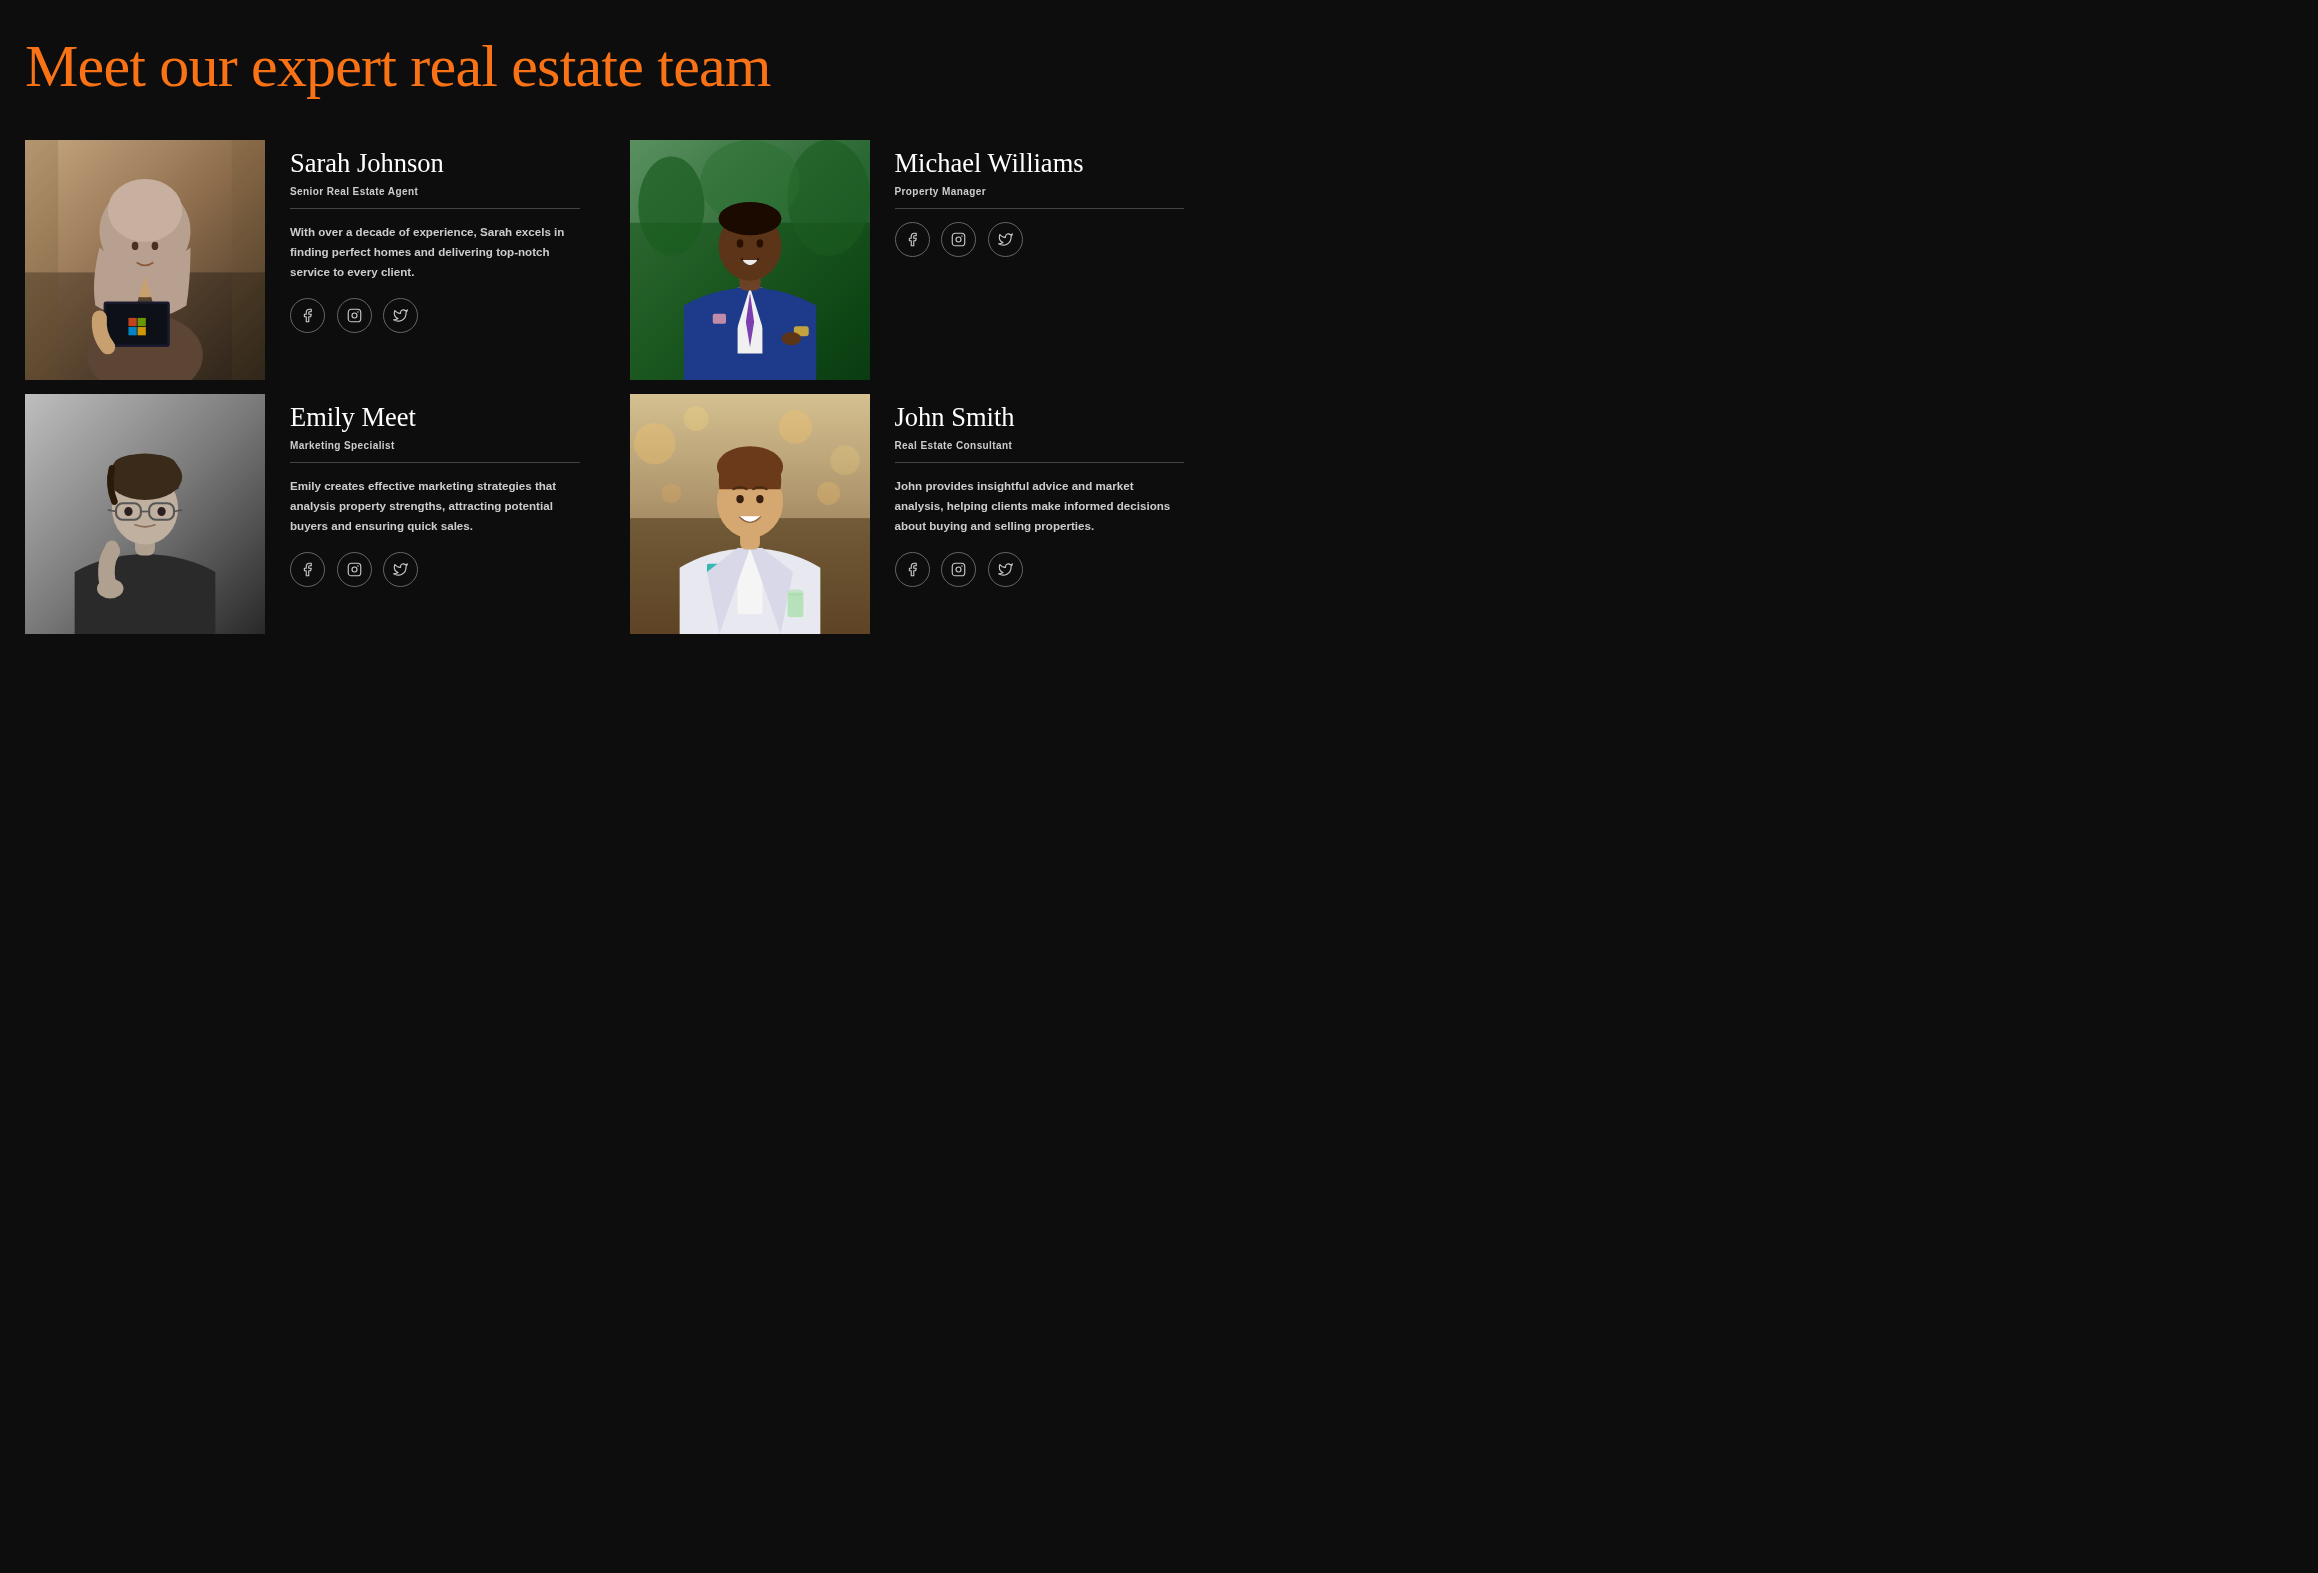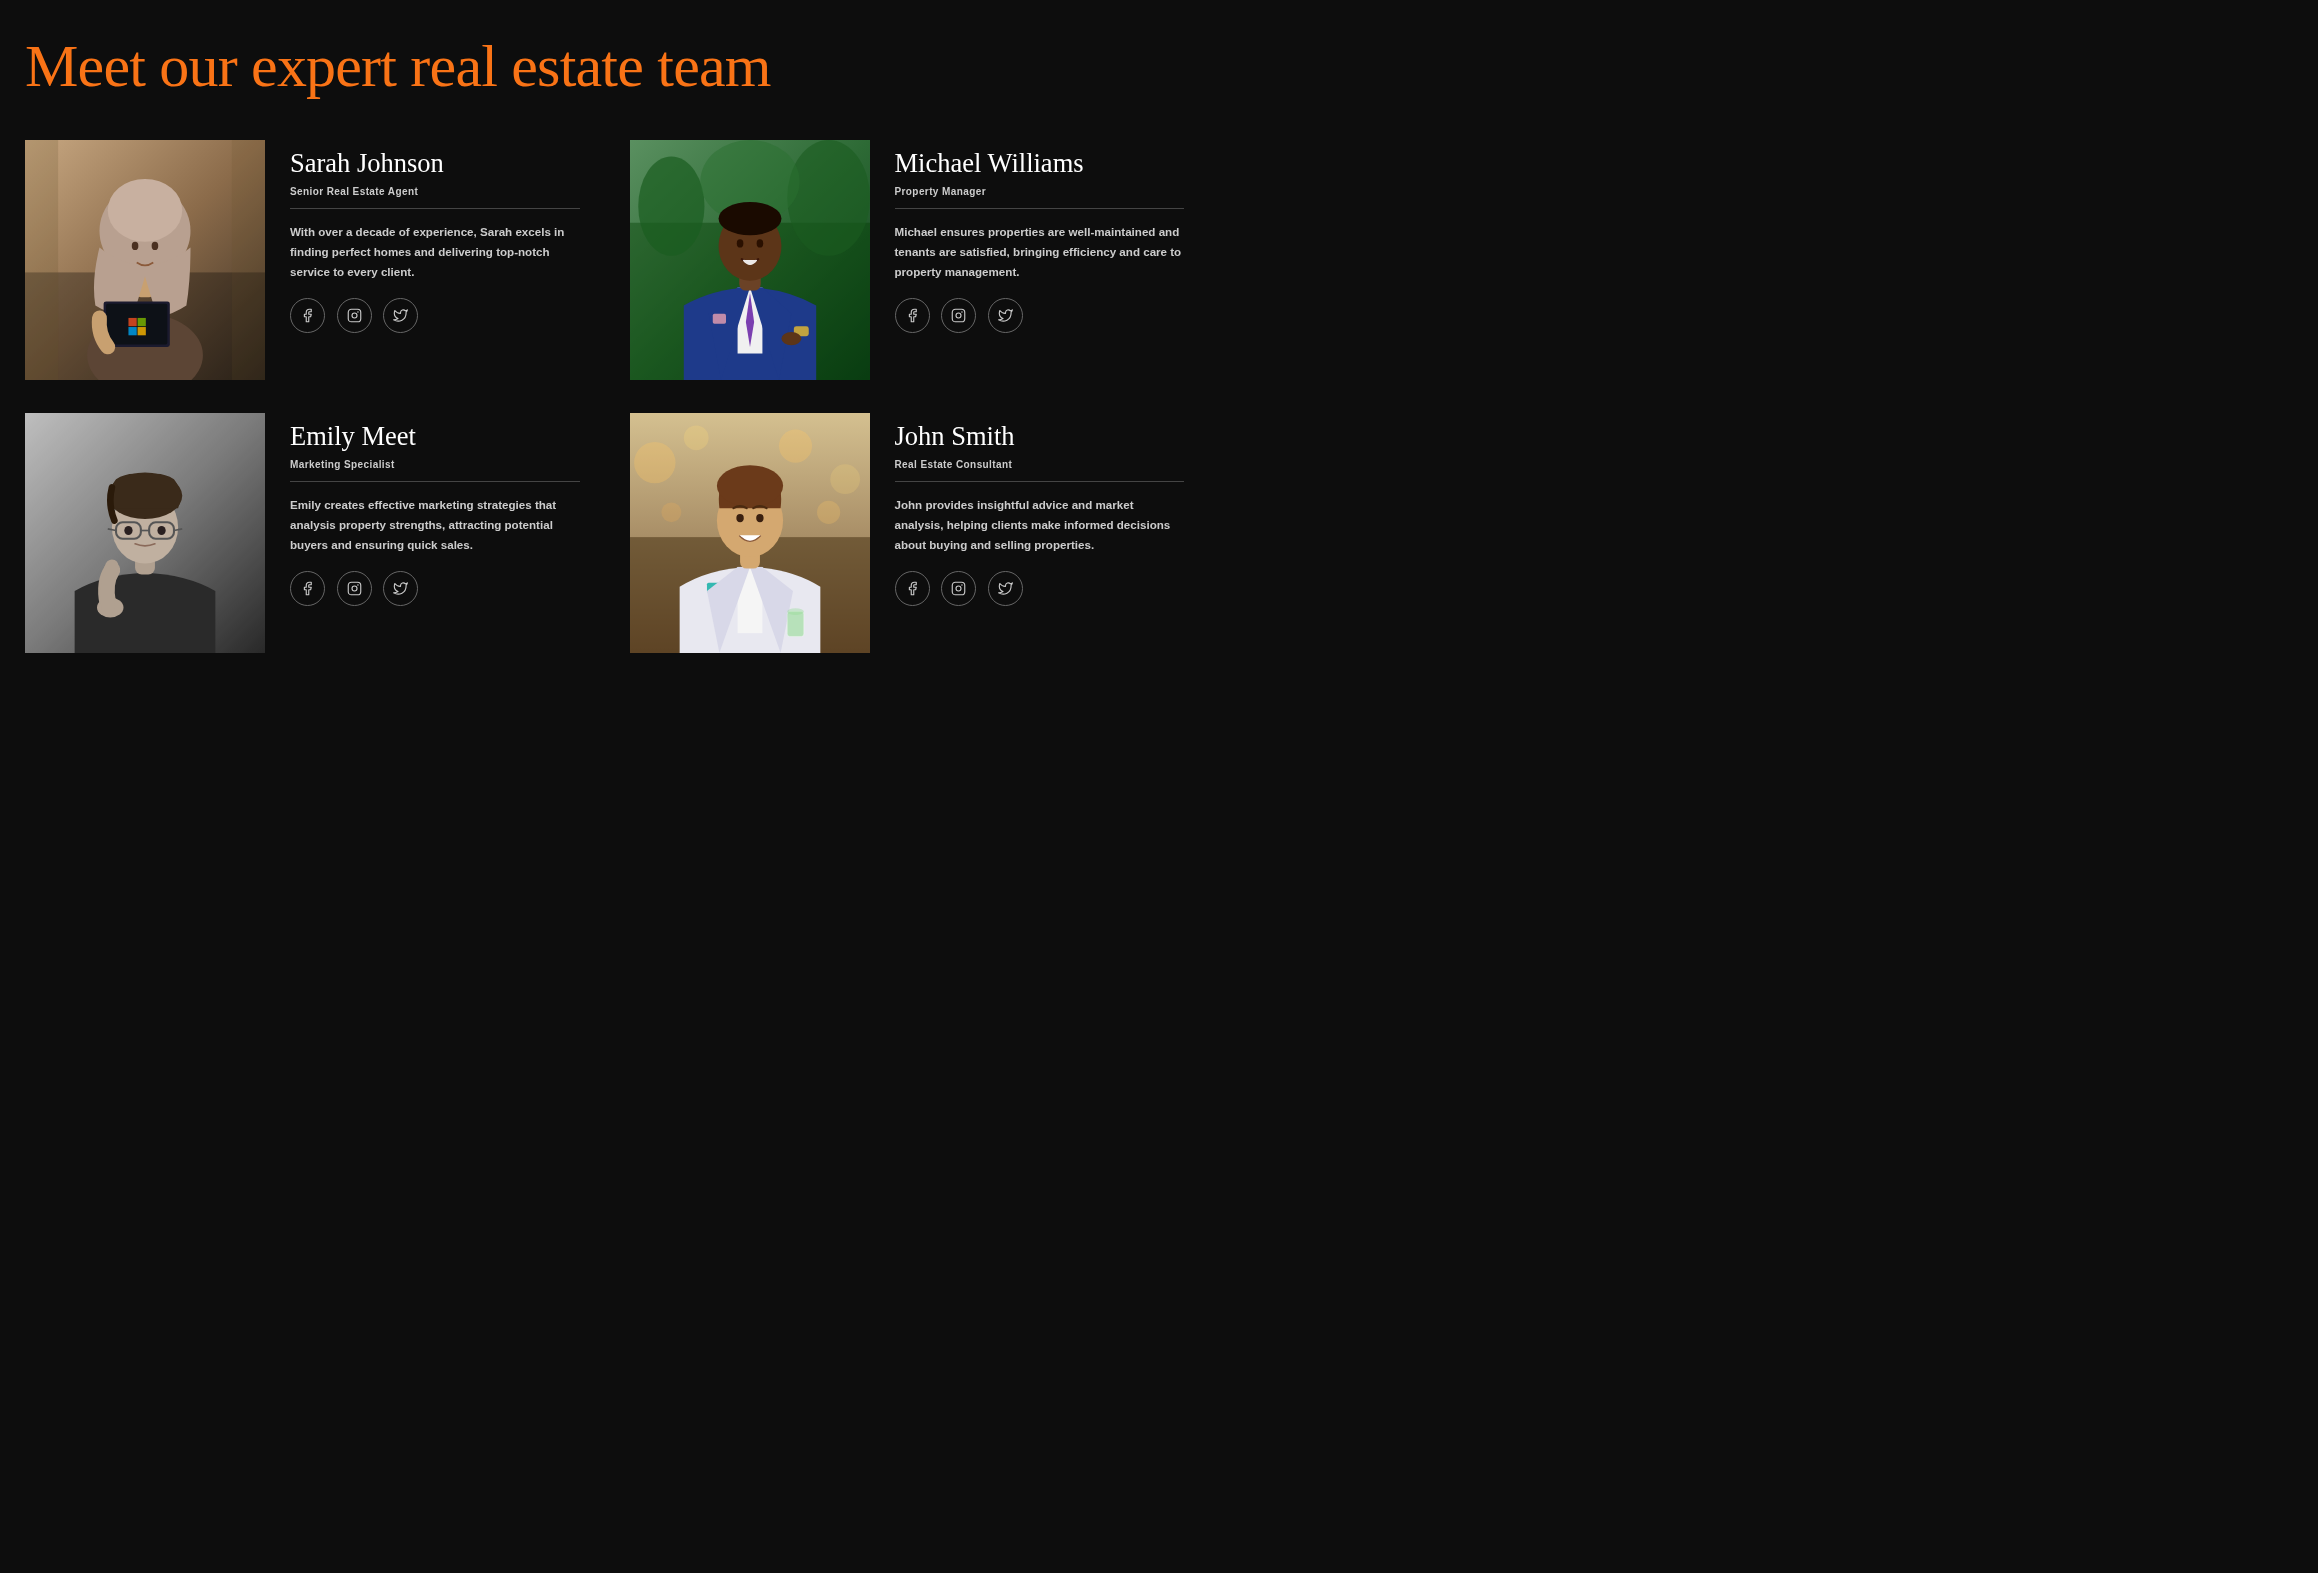--- a/index.html
+++ b/index.html
@@ -22,21 +22,21 @@
       font-family: Georgia, serif;
       color: #f97316;
       margin-bottom: 41px;
       line-height: 1.1;
       letter-spacing: -0.8px;
     }
 
     .team-grid {
       display: grid;
       grid-template-columns: 1fr 1fr;
-      gap: 33px 50px;
+      gap: 14px 50px;
       max-width: 1159px;
     }
 
     .team-member {
       display: flex;
       flex-direction: row;
       gap: 25px;
       align-items: flex-start;
     }
 
@@ -230,21 +230,20 @@
 
       <rect x="198" y="225" width="18" height="12" rx="3" fill="#d4af37" opacity="0.9"></rect>
 
       <ellipse cx="195" cy="240" rx="12" ry="8" fill="#5c3518"></ellipse>
     </svg>
 
     <div class="member-info">
       <h2 class="member-name">Michael Williams</h2>
       <p class="member-role">Property Manager</p>
       <div class="divider"></div>
-      <p class="member-bio">Michael ensures properties are well-maintained and tenants are satisfied, bringing efficiency and care to property management.</p>
       <div class="social-icons">
         <div class="social-icon" title="Facebook">
           <svg viewBox="0 0 24 24" xmlns="http://www.w3.org/2000/svg">
             <path d="M18 2h-3a5 5 0 0 0-5 5v3H7v4h3v8h4v-8h3l1-4h-4V7a1 1 0 0 1 1-1h3z" fill="none" stroke="#cccccc" stroke-width="1.8" stroke-linecap="round" stroke-linejoin="round"></path>
           </svg>
         </div>
         <div class="social-icon" title="Instagram">
           <svg viewBox="0 0 24 24" xmlns="http://www.w3.org/2000/svg">
             <rect x="2" y="2" width="20" height="20" rx="5" ry="5" fill="none" stroke="#cccccc" stroke-width="1.8"></rect>
             <circle cx="12" cy="12" r="4" fill="none" stroke="#cccccc" stroke-width="1.8"></circle>

